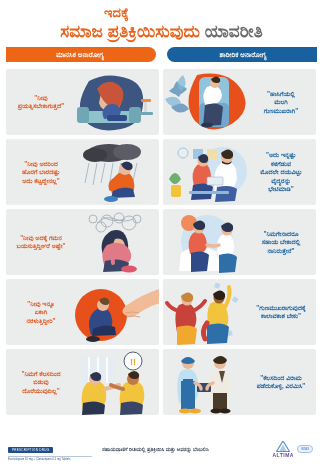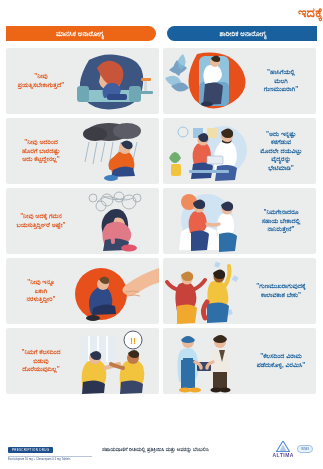--- a/index.html
+++ b/index.html
@@ -6,21 +6,21 @@
   body{
     width:323px;height:469px;
     background:#ffffff;
     font-family:"Liberation Sans","DejaVu Sans",sans-serif;
     overflow:hidden;
     position:relative;
   }
   .page{position:relative;width:323px;height:469px;background:#ffffff;}
 
   
-  .title-block{padding:6px 0 2px 0;text-align:right;}
+  .title-block{padding:6px 0 2px 0;text-align:center;}
   .title-line1{
     font-size:13px;font-weight:bold;color:#e8641c;
     letter-spacing:.2px;line-height:1.15;
     margin-left:-90px;
   }
   .title-line2{
     font-size:17px;font-weight:bold;line-height:1.2;
     margin-top:1px;white-space:nowrap;
   }
   .title-accent{color:#e8641c;}
@@ -100,20 +100,23 @@
     border-radius:6px;padding:1px 3px;background:#eaf3fb;white-space:nowrap;
   }
 </style>
 </head>
 <body>
 
 <div class="page">
 
   <div class="title-block">
     <div class="title-line1">ಇದಕ್ಕೆ</div>
+    <div class="title-line2">
+      <span class="title-accent">ಸಮಾಜ ಪ್ರತಿಕ್ರಿಯಿಸುವುದು </span><span class="title-grey">ಯಾವರೀತಿ</span>
+    </div>
   </div>
 
   <div class="banners">
     <div class="banner banner-left">ಮಾನಸಿಕ ಅನಾರೋಗ್ಯ</div>
     <div class="banner banner-right">ಶಾರೀರಿಕ ಅನಾರೋಗ್ಯ</div>
   </div>
 
   <div class="grid">
 
     <div class="col col-left">

